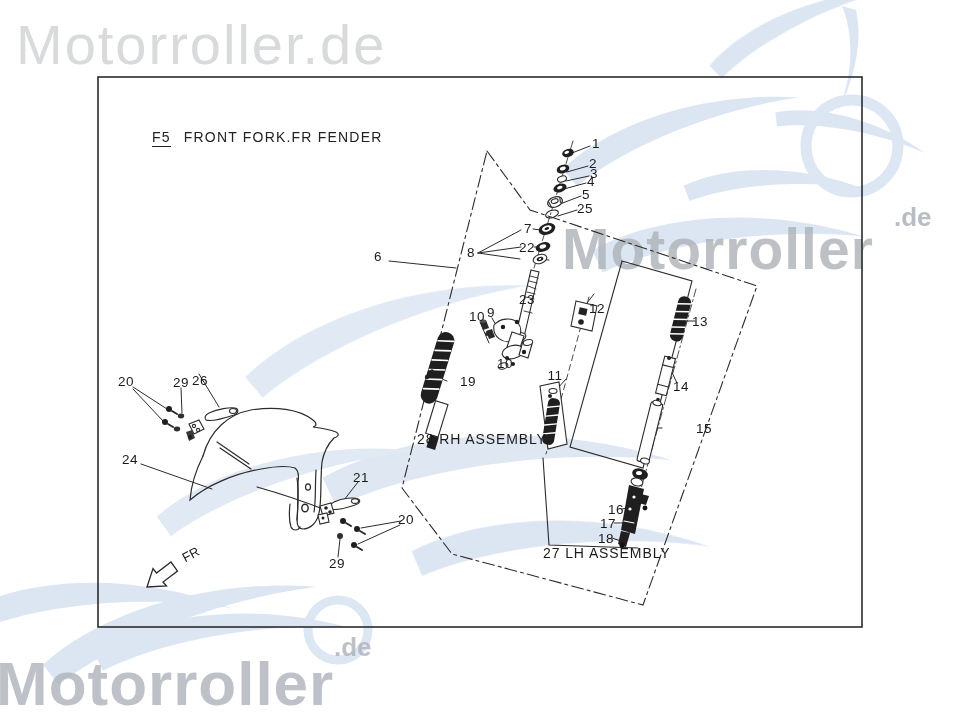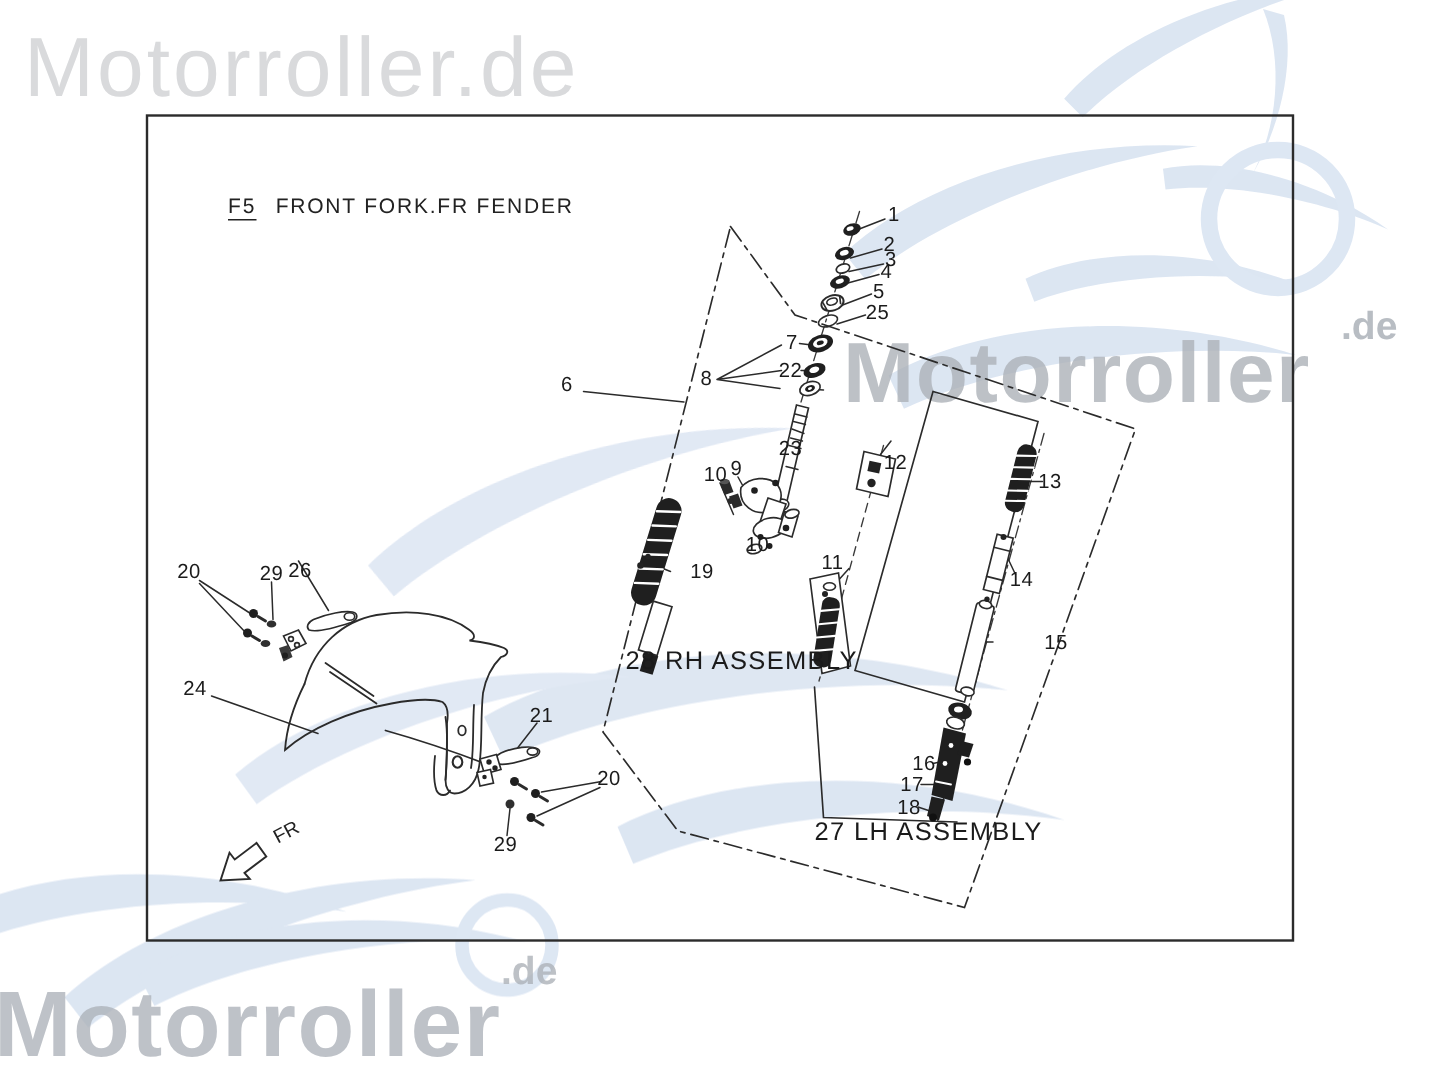--- a/index.html
+++ b/index.html
@@ -11,21 +11,21 @@
   .wm-top{left:16px;top:12px;font-size:56px;font-weight:400;letter-spacing:2px;color:#d9dadc;}
   .wm-mid{left:562px;top:216px;font-size:57px;font-weight:700;letter-spacing:1px;color:rgba(172,177,184,.8);}
   .wm-mid-de{left:894px;top:202px;font-size:26px;font-weight:700;color:rgba(172,177,184,.85);}
   .wm-bot{left:-4px;top:648px;font-size:62px;font-weight:700;letter-spacing:1px;color:rgba(172,177,184,.78);}
   .wm-bot-de{left:334px;top:632px;font-size:26px;font-weight:700;color:rgba(172,177,184,.8);}
   .diagram-svg{position:absolute;left:0;top:0;z-index:2;}
   .text-layer{position:absolute;left:0;top:0;width:907px;height:716px;z-index:3;pointer-events:none;}
   .title{position:absolute;left:152px;top:129px;font-size:14px;letter-spacing:1.2px;color:#222;}
   .title .code{display:inline-block;border-bottom:1.4px solid #222;padding-bottom:1px;margin-right:13px;}
   .plabel{position:absolute;transform:translate(-50%,-50%);font-size:13.5px;color:#1b1b1b;letter-spacing:.4px;}
-  .asmlabel{position:absolute;font-size:17px;letter-spacing:.9px;color:#1b1b1b;}
+  .asmlabel{position:absolute;font-size:14px;letter-spacing:.9px;color:#1b1b1b;}
   .fr-label{position:absolute;left:182px;top:547px;font-size:13px;color:#222;transform:rotate(-28deg);}
 </style>
 </head>
 <body>
 
 <div class="stage">
 
   <svg class="bg-art" width="957" height="716" viewBox="0 0 957 716">
     <defs>
       <path id="cres" d="M0,26 C28,6 78,-4 128,6 C86,6 36,18 6,36 Z"></path>

